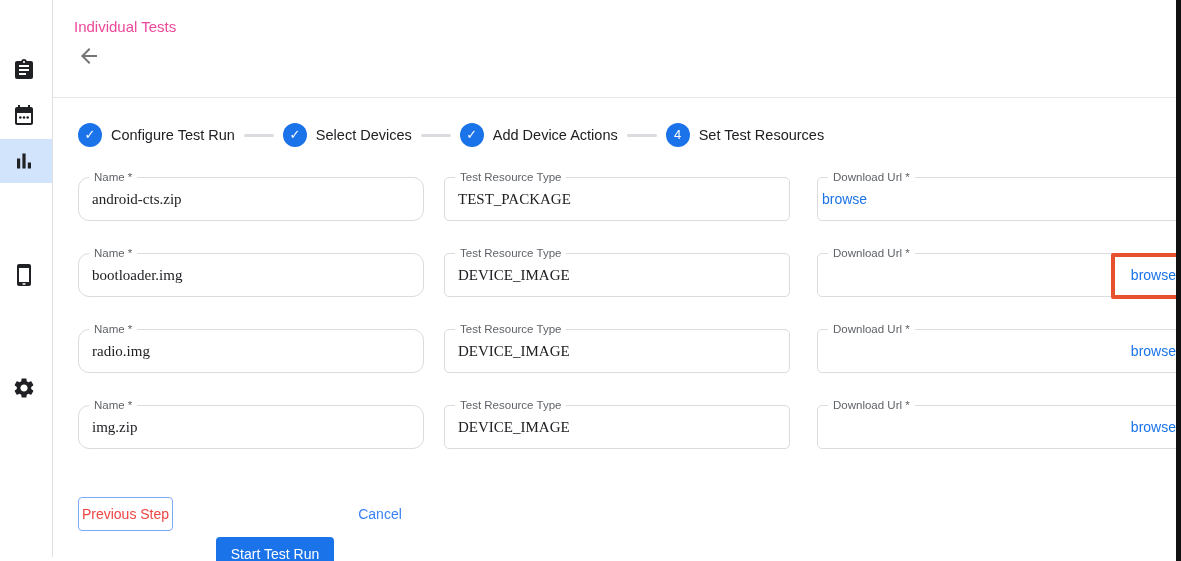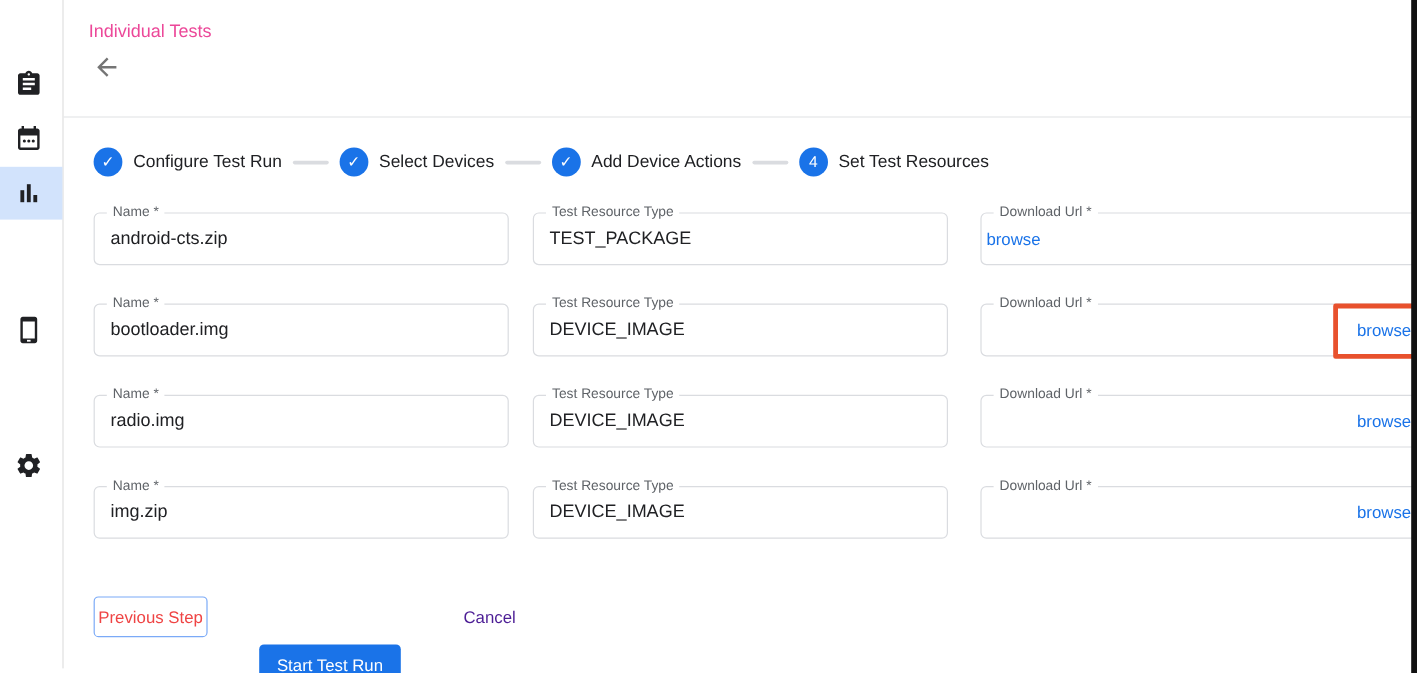--- a/index.html
+++ b/index.html
@@ -44,30 +44,30 @@
   .step-label { margin-left:9px; font-size:14.5px; color:#202124; white-space:nowrap; }
   .step-connector { width:30px; height:3px; background:#dadce0; border-radius:2px; margin:0 9px; flex:none; }
 
   
   .row { position:absolute; left:0; width:100%; height:44px; }
   .row1 { top:177px; } .row2 { top:253px; } .row3 { top:329px; } .row4 { top:405px; }
 
   .field {
     position:absolute; height:44px; border:1px solid #dadce0; border-radius:5px; background:#fff;
   }
-  .f-name { left:25px;  width:346px; }
+  .f-name { left:25px;  width:346px;border-radius:11px; }
   .f-type { left:391px; width:346px; }
   .f-url  { left:764px; width:374px; display:flex; align-items:center; }
   .field-label {
     position:absolute; top:-7px; left:10px; background:#fff; padding:0 5px;
     font-size:11.5px; color:#5f6368; white-space:nowrap; line-height:13px;
   }
   .field-value {
     padding:0 13px; line-height:42px; font-size:15px; color:#202124;
-    white-space:nowrap; overflow:hidden;
+    white-space:nowrap; overflow:hidden;font-family:Liberation Serif, serif;
   }
   .f-url .field-value { flex:1 1 auto; padding-right:4px; }
   .browse-link {
     flex:none; color:#1a73e8; font-size:14px; padding:0 14px 0 4px; line-height:42px; cursor:pointer;
   }
   .highlight-box {
     position:absolute; top:-1px; right:3px; width:76px; height:46px;
     border:4px solid #e8512d; border-radius:2px; pointer-events:none;
   }
 
@@ -76,21 +76,21 @@
   .btn { position:absolute; height:34px; border-radius:4px; font-size:14px;
          font-family:"Liberation Sans", sans-serif; cursor:pointer; }
   .btn-prev {
     left:25px; width:95px; background:#fff; color:#ef4444;
     border:1px solid #7baaf7;
   }
   .btn-start {
     left:163px; width:118px; background:#1a73e8; color:#fff; border:none;margin-top:40px;
   }
   .btn-cancel {
-    left:320px; width:70px; background:transparent; color:#4c1d95; border:none;
+    left:292px; width:70px; background:transparent; color:#3b82f6; border:none;
   }
 </style>
 </head>
 <body>
 
 <nav class="sidebar">
   <div class="nav-item nav-tests">
     <span class="ic">
       <svg viewBox="0 0 24 24" width="24" height="24" fill="#202124">
           <path d="M19 3h-4.18C14.4 1.84 13.3 1 12 1c-1.3 0-2.4.84-2.82 2H5c-1.1 0-2 .9-2 2v14c0 1.1.9 2 2 2h14c1.1 0 2-.9 2-2V5c0-1.1-.9-2-2-2zm-7 0c.55 0 1 .45 1 1s-.45 1-1 1-1-.45-1-1 .45-1 1-1zm2 14H7v-2h7v2zm3-4H7v-2h10v2zm0-4H7V7h10v2z"></path>

